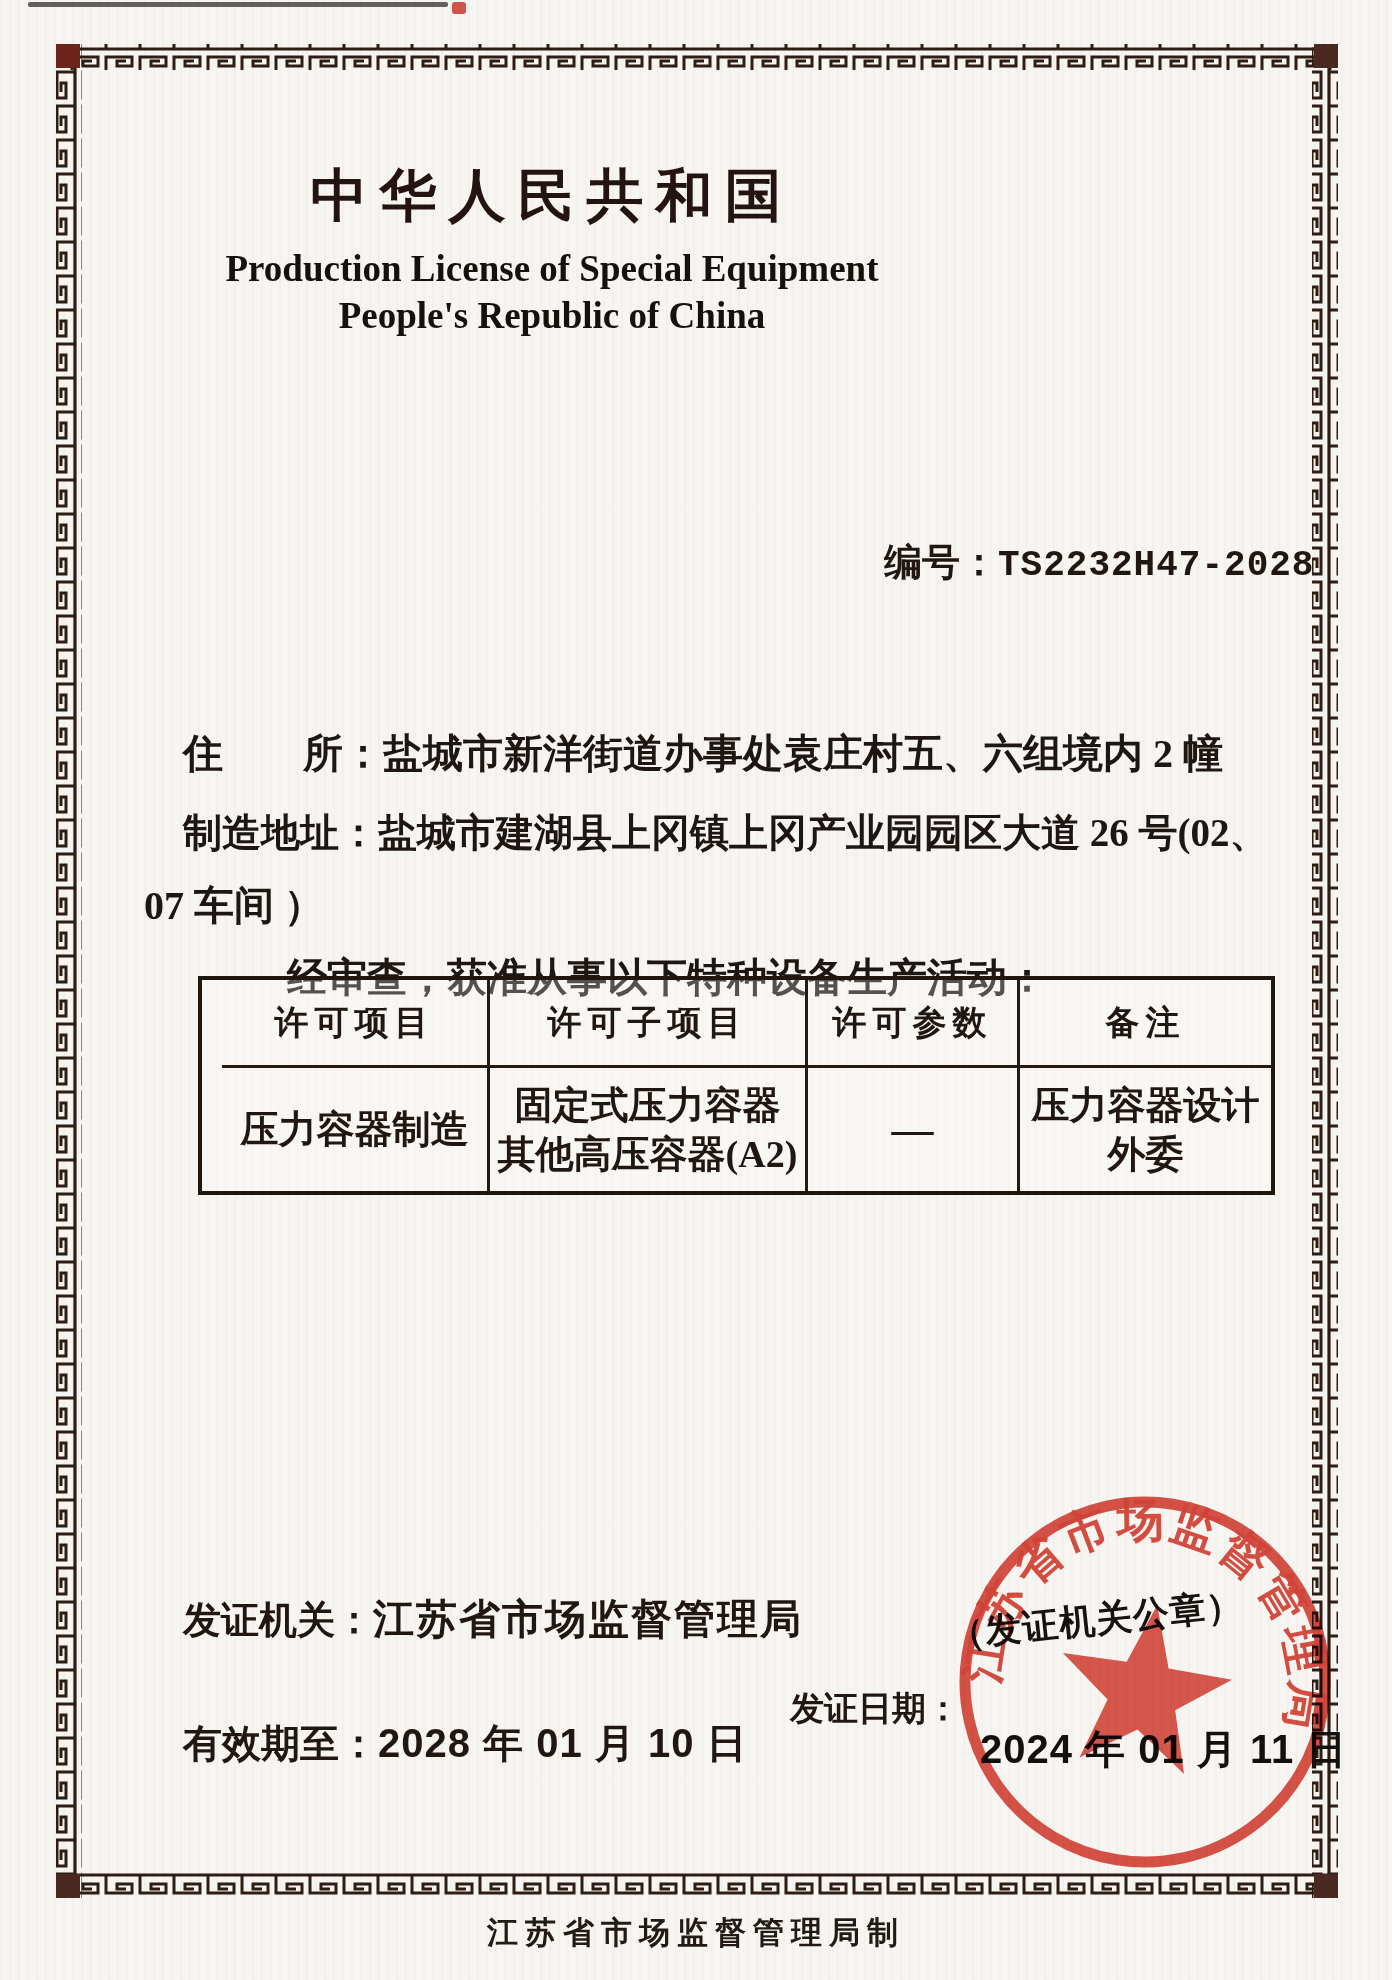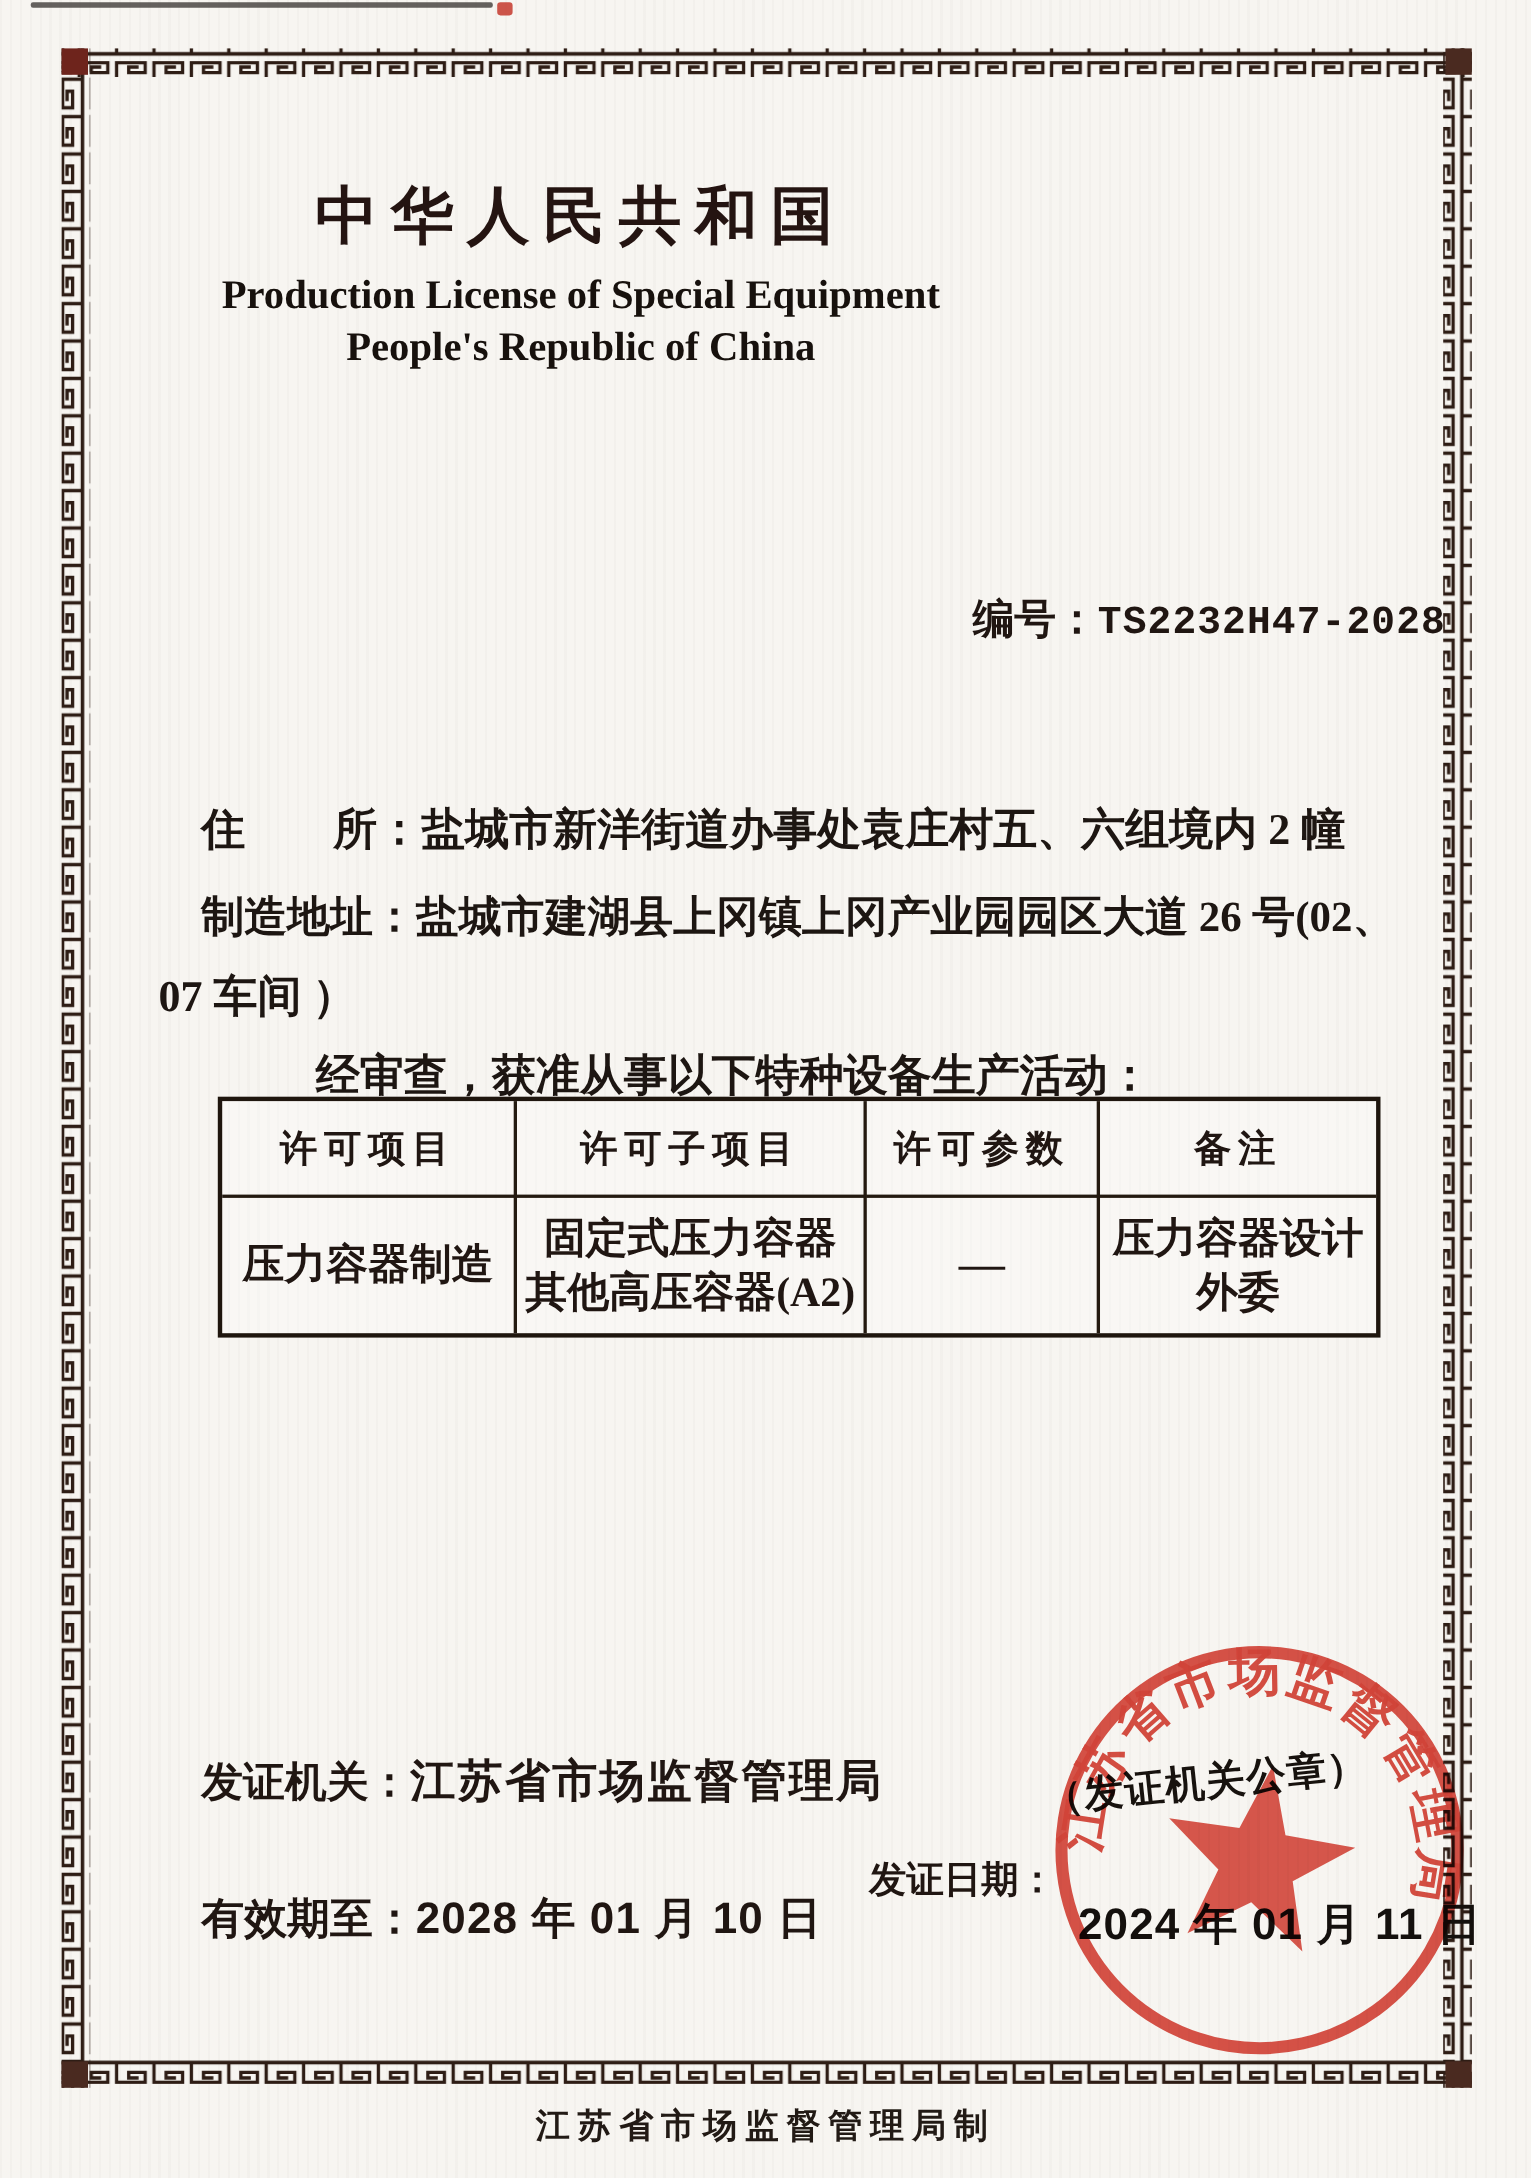--- a/index.html
+++ b/index.html
@@ -12,43 +12,44 @@
       #f7f5f1;
     overflow:hidden;
     font-family:"Liberation Serif","DejaVu Serif",serif;
     color:#201612;
   }
   .abs{position:absolute;}
   
   .artifact-line{left:28px;top:2px;width:420px;height:5px;background:#3f3b38;border-radius:2px;opacity:.8;}
   .artifact-dot{left:452px;top:2px;width:14px;height:12px;background:#c4372c;border-radius:3px;opacity:.85;}
   
-  .title-block{left:88px;top:158px;width:880px;text-align:center;}
+  .title-block{left:112px;top:158px;width:880px;text-align:center;}
   .t-cn1{font-size:57px;font-weight:700;letter-spacing:12px;color:#241411;}
   .t-cn2{font-size:63px;font-weight:700;letter-spacing:5px;color:#241411;margin-top:10px;}
   .t-en1{font-size:37px;font-weight:700;margin-top:12px;color:#17110d;}
   .t-en2{font-size:37px;font-weight:700;margin-top:4px;color:#17110d;}
   
   .license-no{left:884px;top:537px;font-size:38px;font-weight:600;white-space:nowrap;}
   .license-no .num{font-family:"Liberation Mono","DejaVu Sans Mono",monospace;font-size:36px;font-weight:700;letter-spacing:1px;}
   
   .field{font-size:40px;font-weight:600;white-space:nowrap;color:#1d1612;}
   .f-unit{left:183px;top:645px;}
   .f-addr{left:183px;top:726px;}
   .f-mfg1{left:183px;top:806px;font-size:39px;}
   .f-mfg2{left:144px;top:878px;}
   .f-approval{left:287px;top:950px;}
   
   .lic-table{
-    left:198px;top:997px;width:1049px;height:211px;
+    left:198px;top:976px;width:1049px;height:211px;
     border:4px solid #1f160e;
     display:grid;
     grid-template-columns:268fr 318fr 212fr 251fr;
     grid-template-rows:88px 1fr;
     background:rgba(255,255,255,0.25);
+    padding-left:20px;
   }
   .cell{
     display:flex;flex-direction:column;align-items:center;justify-content:center;
     border-right:3px solid #241a10;
     font-weight:600;
   }
   .cell:nth-child(4n){border-right:none;}
   .cell.h{border-bottom:3px solid #241a10;font-size:34px;letter-spacing:6px;}
   .cell.b{font-size:38px;line-height:1.28;}
   .cell .dash{font-size:42px;font-weight:700;}

